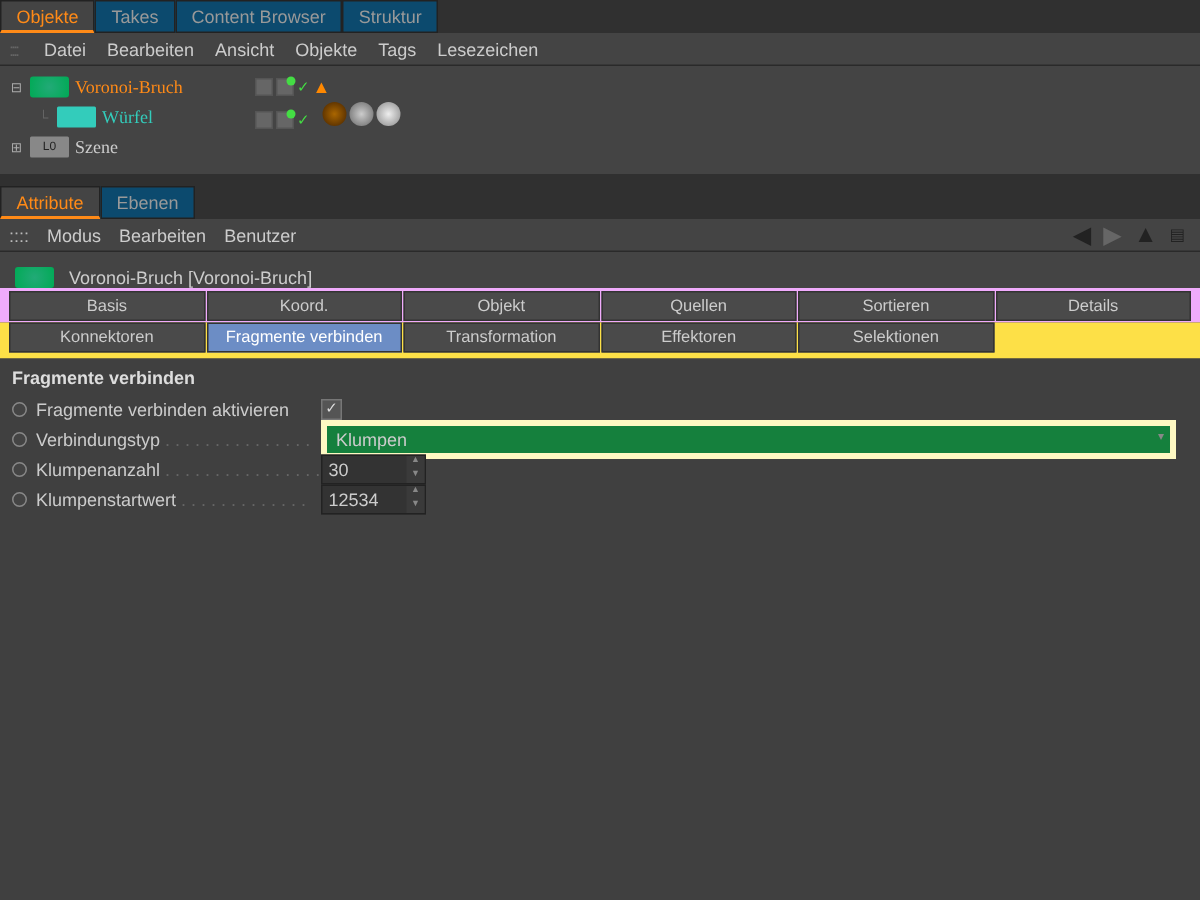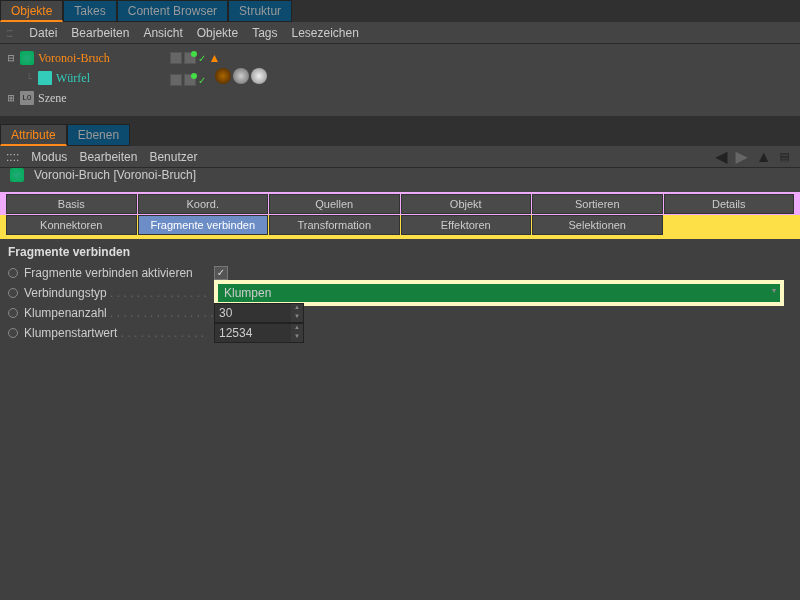--- a/index.html
+++ b/index.html
@@ -9,21 +9,21 @@
   .tab { padding: 3px 10px; background: #0c4a6e; border: 1px solid #222; color: #999; cursor: pointer; height: 22px; line-height: 15px; }
   .tab.active { background: #444; color: #ff8a17; border-bottom: 2px solid #ff8a17; }
   
   .menu-bar { display: flex; background: #444; height: 22px; align-items: center; padding-left: 6px; gap: 14px; border-bottom: 1px solid #2a2a2a; }
   .menu-bar .grip { color: #666; letter-spacing: -2px; margin-right: 4px; }
   .menu-item { color: #ccc; cursor: pointer; }
   
   .tree-panel { background: #444; height: 72px; position: relative; padding: 4px 0; }
   .tree-row { display: flex; align-items: center; height: 20px; padding-left: 6px; }
   .expander { width: 10px; color: #aaa; font-size: 9px; text-align: center; }
-  .tree-icon { width: 14px; height: 14px; margin: 0 4px; display: inline-block; }
+  .tree-icon { width: 26px; height: 14px; margin: 0 4px; display: inline-block; }
   .voronoi-ic { background: radial-gradient(circle, #2a7, #0a5); border-radius: 2px; }
   .cube-ic { background: #3cb; border-radius: 1px; }
   .scene-ic { background: #777; border-radius: 1px; }
   .tree-label { color: #ccc; font-family: Liberation Serif, serif; }
   .tree-label.orange { color: #ff8a17; }
   .tree-label.teal { color: #3cb; }
   
   .tag-col { position: absolute; left: 170px; top: 4px; display: flex; flex-direction: column; gap: 2px; }
   .tag-row { display: flex; gap: 2px; align-items: center; height: 20px; }
   .tag-cell { width: 12px; height: 12px; background: #666; border: 1px solid #555; }
@@ -37,39 +37,39 @@
   .et1 { background: radial-gradient(circle,#a60,#420); }
   .et2 { background: radial-gradient(circle,#ccc,#666); }
   .et3 { background: radial-gradient(circle,#eee,#888); }
   
   .divider { height: 8px; background: #303030; }
   
   .attr-header { display:flex; align-items:center; background:#444; height:22px; padding-left:6px; gap:12px; border-bottom:1px solid #2a2a2a; }
   .nav-arrows { margin-left:auto; margin-right:10px; display:flex; gap:8px; align-items:center; color:#222; }
   .nav-arrows span { font-size:16px; }
   
-  .obj-title-row { display:flex; align-items:flex-start; background:#444; height:24px; padding-left:6px; gap:6px; }
+  .obj-title-row { display:flex; align-items:flex-end; background:#444; height:24px; padding-left:6px; gap:6px; }
   .obj-title { color:#ccc; }
   
   .tab-grid { display:grid; grid-template-columns: repeat(6, 1fr); gap:1px; background:#f0abfc; padding:2px 6px 1px 6px; }
   .tab-grid-row2 { display:grid; grid-template-columns: repeat(6, 1fr); gap:1px; background:#fde047; padding:0 6px 4px 6px; }
   .prop-tab { background:#4a4a4a; color:#ccc; text-align:center; padding:3px 4px; font-size:11px; cursor:pointer; border:1px solid #333; }
   .prop-tab.active { background:#6c8dc5; color:#fff; }
   .prop-tab.empty { background:transparent; border:none; }
   
   .section-title { color:#ddd; font-weight:bold; padding:6px 8px 4px 8px; background:#404040; font-size:12px; }
   
   .field-row { display:flex; align-items:center; height:20px; padding:0 8px; }
   .radio-dot { width:10px; height:10px; border:1px solid #888; border-radius:50%; margin-right:6px; background:#444; }
   .field-label { width:190px; color:#ccc; overflow:hidden; white-space:nowrap; }
   .dots { color:#666; }
   .checkbox { width:14px; height:14px; background:#555; border:1px solid #777; color:#ddd; text-align:center; line-height:11px; font-size:10px; }
   .dropdown { flex:1; max-width:570px; background:#15803d; border:4px solid #fef9c3; padding:2px 6px; color:#ccc; position:relative; }
   .dropdown::after { content:'▾'; position:absolute; right:4px; top:2px; font-size:8px; color:#888; }
-  .num-input { width:90px; background:#333; border:1px solid #222; padding:2px 4px; color:#ccc; position:relative; }
+  .num-input { width:70px; background:#333; border:1px solid #222; padding:2px 4px; color:#ccc; position:relative; }
   .spinner { position:absolute; right:0; top:0; bottom:0; width:12px; background:#3a3a3a; display:flex; flex-direction:column; }
   .spinner span { flex:1; font-size:6px; text-align:center; color:#888; line-height:7px; }
   
   .big-panel { background:#404040; height:280px; }
 </style>
 </head>
 <body>
 
 <div class="tab-bar">
   <div class="tab active">Objekte</div>
@@ -146,22 +146,22 @@
 </div>
 
 <div class="obj-title-row">
   <span class="tree-icon voronoi-ic"></span>
   <span class="obj-title">Voronoi-Bruch [Voronoi-Bruch]</span>
 </div>
 
 <div class="tab-grid">
   <div class="prop-tab">Basis</div>
   <div class="prop-tab">Koord.</div>
+  <div class="prop-tab">Objekt</div>
   <div class="prop-tab">Quellen</div>
-  <div class="prop-tab">Objekt</div>
   <div class="prop-tab">Sortieren</div>
   <div class="prop-tab">Details</div>
 </div>
 <div class="tab-grid-row2">
   <div class="prop-tab">Konnektoren</div>
   <div class="prop-tab active">Fragmente verbinden</div>
   <div class="prop-tab">Transformation</div>
   <div class="prop-tab">Effektoren</div>
   <div class="prop-tab">Selektionen</div>
   <div class="prop-tab empty"></div>

